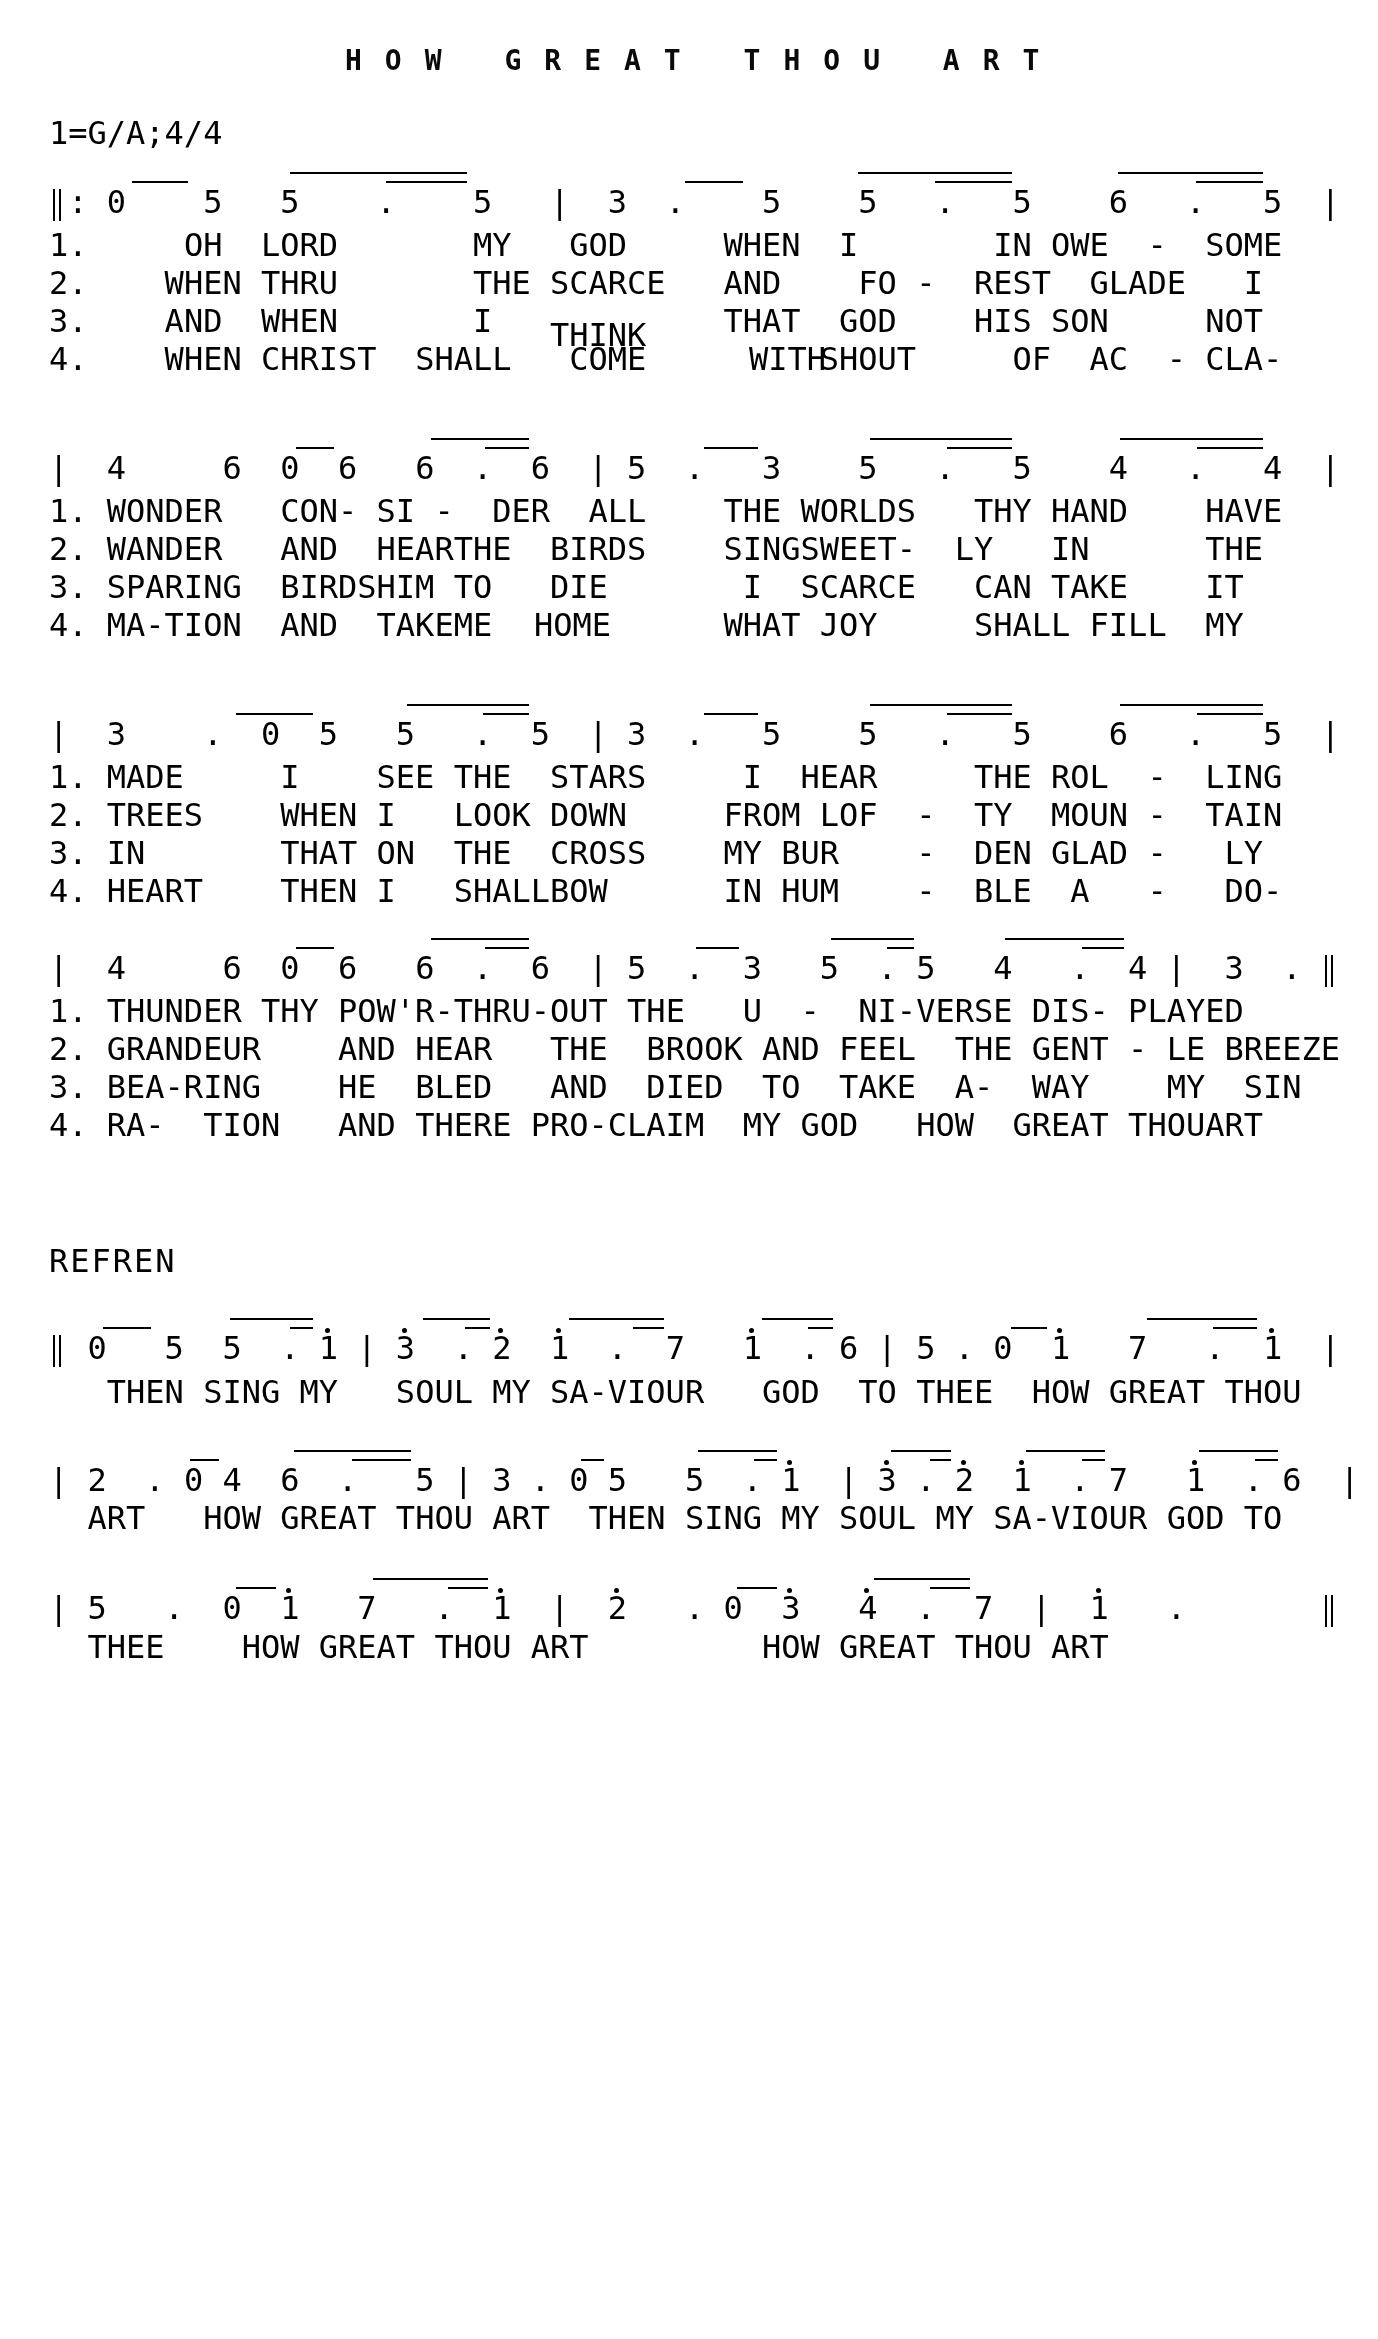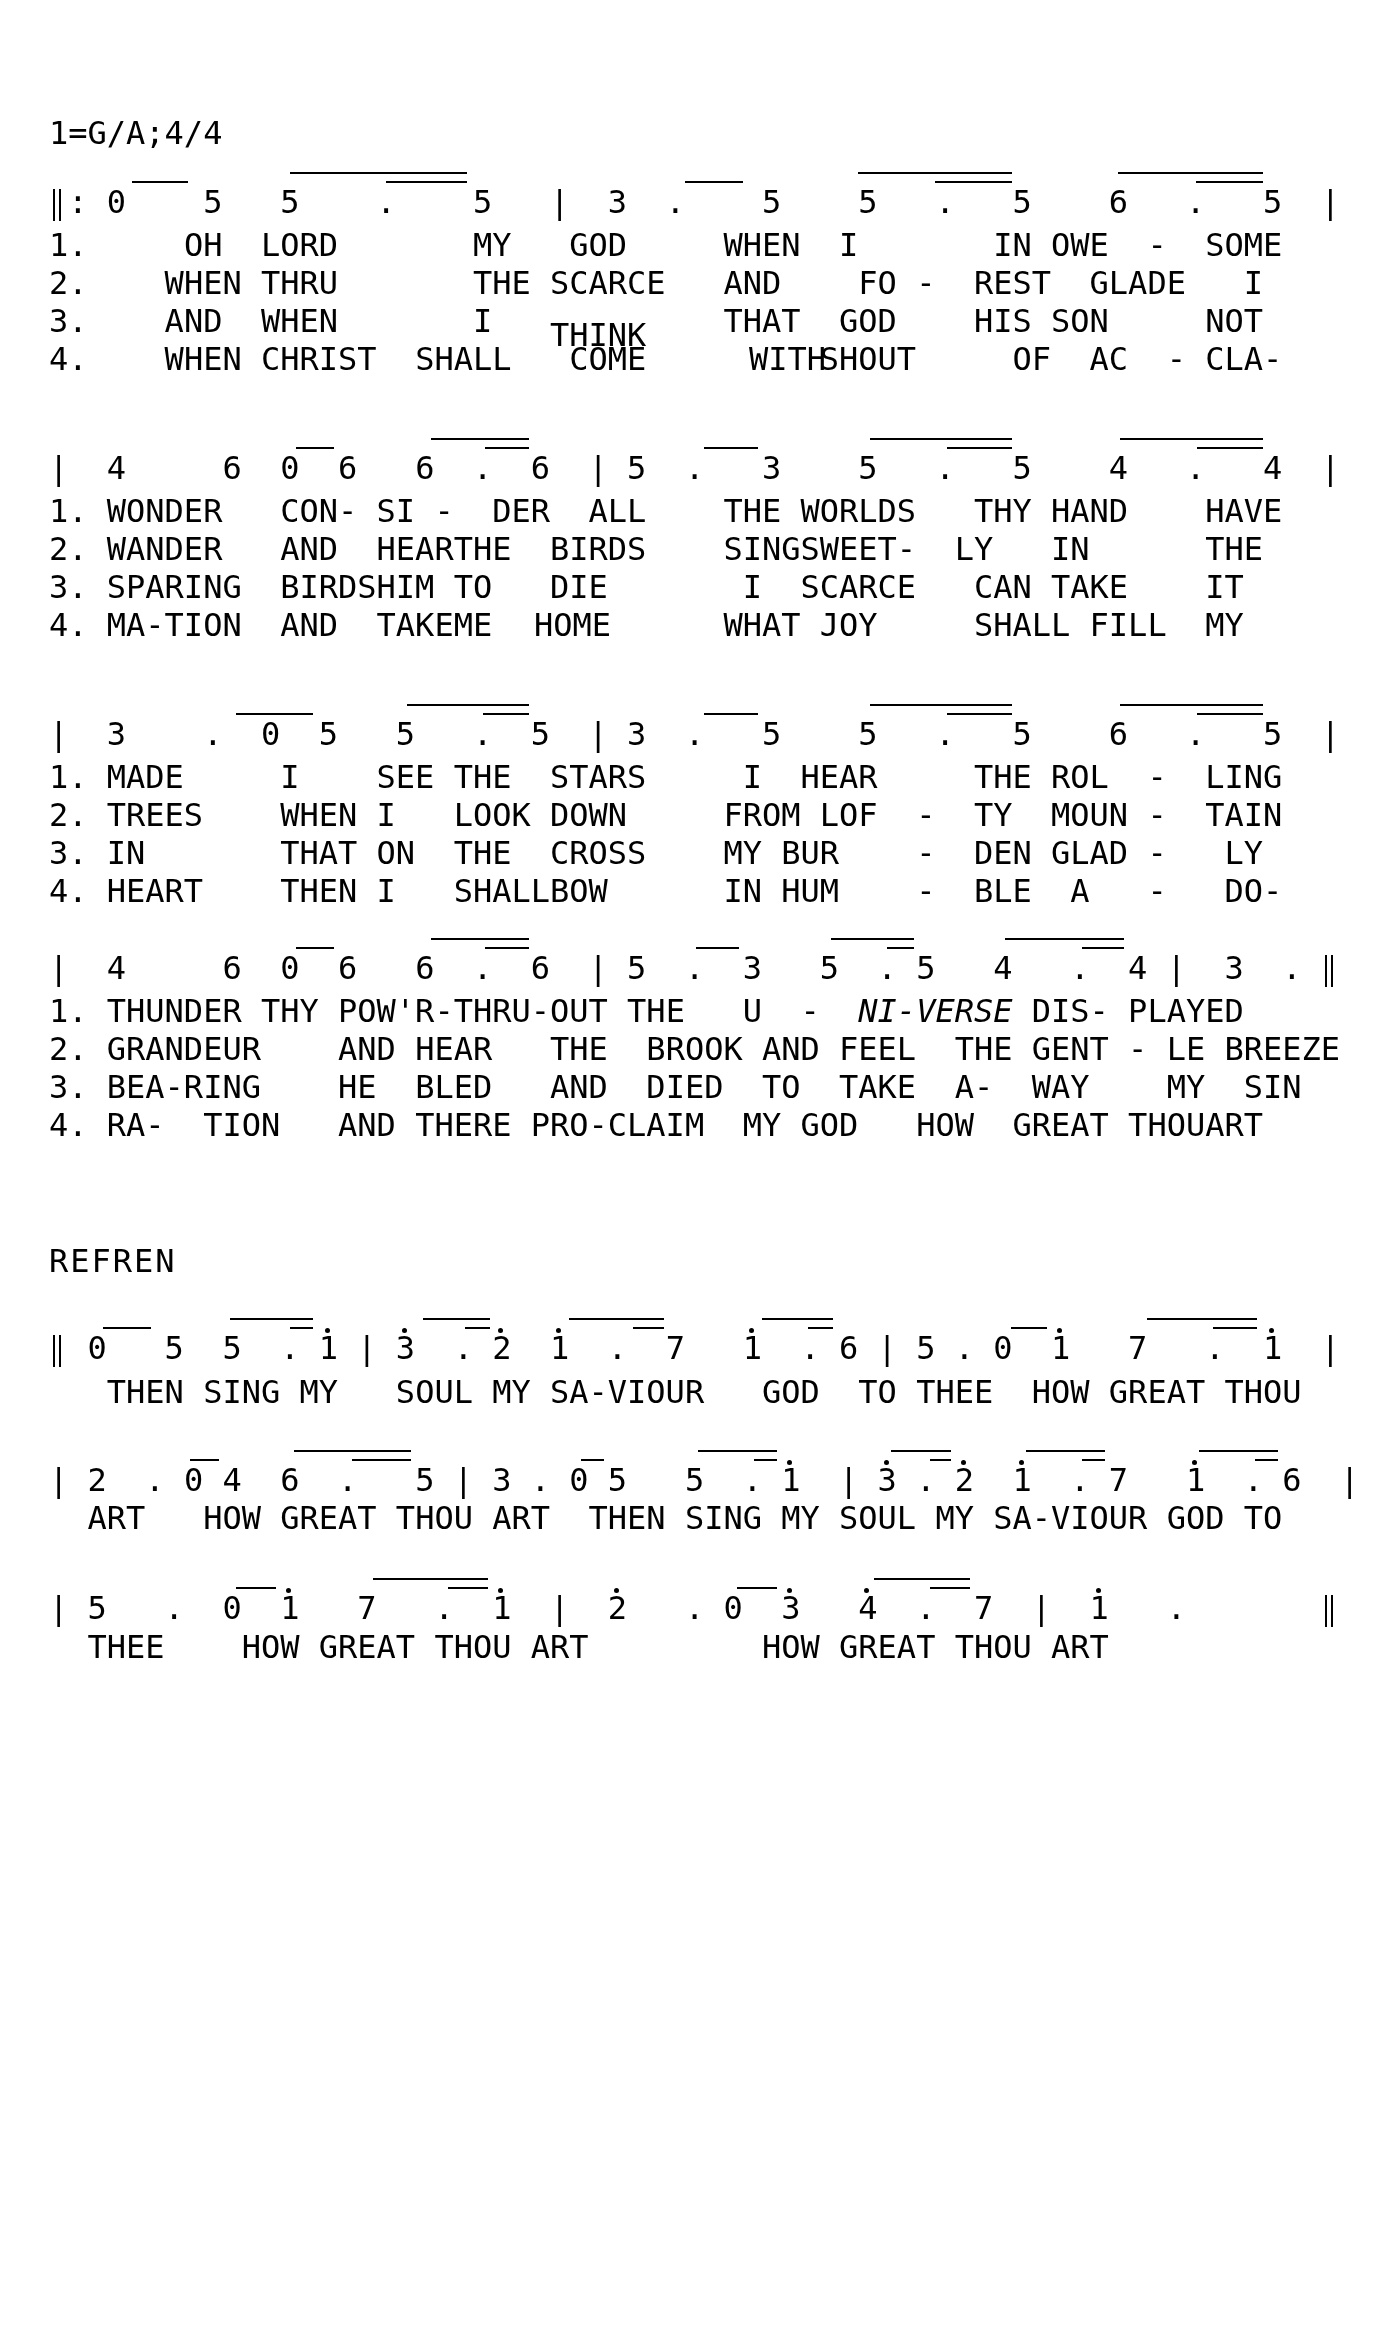--- a/index.html
+++ b/index.html
@@ -11,20 +11,21 @@
   #refrenlabel{position:absolute;left:49px;top:1242px;font-size:32px;letter-spacing:2px;white-space:pre;}
   .token{position:absolute;font-size:32px;line-height:1;white-space:pre;color:#000;}
   .overline{position:absolute;height:2px;background:#000;}
   .odot{position:absolute;width:5px;height:5px;border-radius:50%;background:#000;}
   .dbar{position:absolute;width:2px;background:#000;}
 </style>
 </head>
 <body>
 
 <div id="page">
+  <div id="title">HOW GREAT THOU ART</div>
   <div id="keysig">1=G/A;4/4</div>
   <div id="refrenlabel">REFREN</div>
   <div id="systems">
       <div>
         <div class="overline" style="left: 131.861px; width: 55.883px; top: 181px;"></div>
         <div class="overline" style="left: 289.875px; width: 177.284px; top: 172px;"></div>
         <div class="overline" style="left: 386.225px; width: 80.934px; top: 181px;"></div>
         <div class="overline" style="left: 684.91px; width: 57.81px; top: 181px;"></div>
         <div class="overline" style="left: 858.34px; width: 154.16px; top: 172px;"></div>
         <div class="overline" style="left: 935.42px; width: 77.08px; top: 181px;"></div>
@@ -279,21 +280,21 @@
         <span class="token" style="left: 1166.66px; top: 952px;">|</span>
         <span class="token" style="left: 1224.47px; top: 952px;">3</span>
         <span class="token" style="left: 1282.28px; top: 952px;">.</span>
         <span class="token" style="left: 49px; top: 995px;">1.</span>
         <span class="token" style="left: 106.81px; top: 995px;">THUNDER</span>
         <span class="token" style="left: 260.97px; top: 995px;">THY</span>
         <span class="token" style="left: 338.05px; top: 995px;">POW'R-THRU-OUT</span>
         <span class="token" style="left: 627.1px; top: 995px;">THE</span>
         <span class="token" style="left: 742.72px; top: 995px;">U</span>
         <span class="token" style="left: 800.53px; top: 995px;">-</span>
-        <span class="token" style="left: 858.34px; top: 995px; font-style: italic;">NI-VERSE</span>
+        <span class="token" style="left: 858.34px; top: 995px;">NI-VERSE</span>
         <span class="token" style="left: 1031.77px; top: 995px;">DIS-</span>
         <span class="token" style="left: 1128.12px; top: 995px;">PLAYED</span>
         <span class="token" style="left: 49px; top: 1033px;">2.</span>
         <span class="token" style="left: 106.81px; top: 1033px;">GRANDEUR</span>
         <span class="token" style="left: 338.05px; top: 1033px;">AND</span>
         <span class="token" style="left: 415.13px; top: 1033px;">HEAR</span>
         <span class="token" style="left: 550.02px; top: 1033px;">THE</span>
         <span class="token" style="left: 646.37px; top: 1033px;">BROOK</span>
         <span class="token" style="left: 761.99px; top: 1033px;">AND</span>
         <span class="token" style="left: 839.07px; top: 1033px;">FEEL</span>

